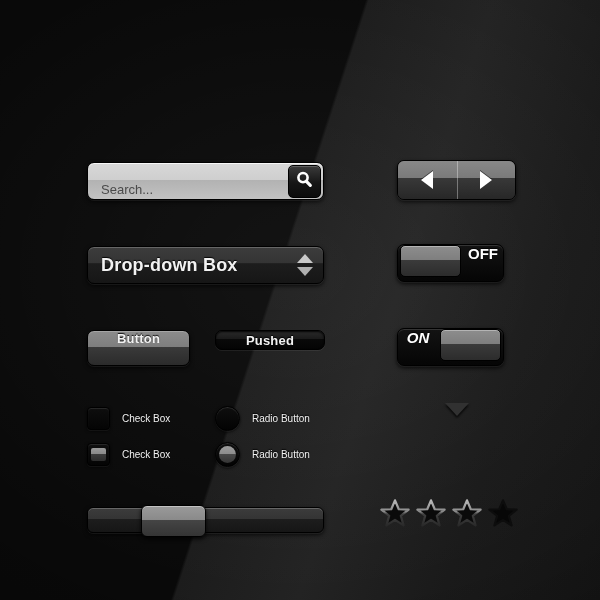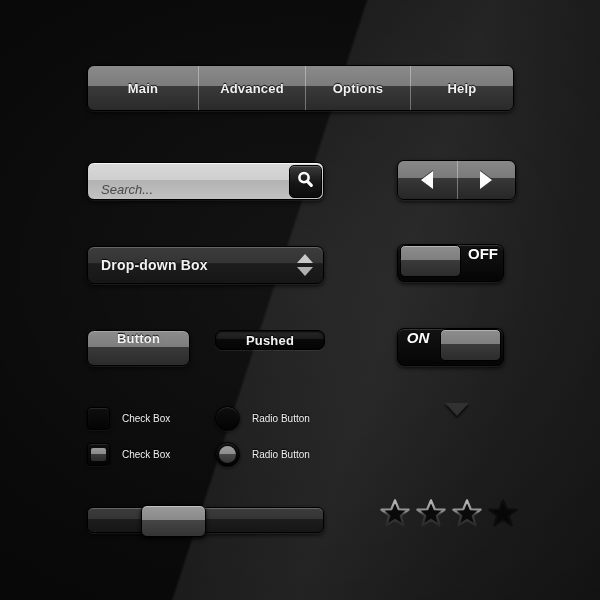--- a/index.html
+++ b/index.html
@@ -105,21 +105,20 @@
       0 2px 4px rgba(0,0,0,0.7);
     display: flex; align-items: center;
   }
   #search-input {
     flex: 1 1 auto;
     border: 0; outline: 0; background: transparent;
     font-family: "Liberation Sans", sans-serif;
     font-size: 13px; color: #3b3b3b;
     padding: 16px 10px 0 13px;
     height: 100%;
-    font-style: italic;
   }
   #search-input::placeholder { color: #4a4a4a; }
   #search-button {
     width: 33px; height: 33px; margin-right: 2px;
     border-radius: 5px;
     background: linear-gradient(to bottom, #3a3a3a 0%, #161616 55%, #0c0c0c 100%);
     border: 1px solid #000;
     box-shadow: inset 0 1px 0 rgba(255,255,255,0.2);
     display: flex; align-items: center; justify-content: center;
     flex: 0 0 auto;
@@ -157,21 +156,21 @@
   }
 
   
   #dropdown {
     position: absolute; left: 87px; top: 246px;
     width: 237px; height: 38px;
     border-radius: 7px;
     display: flex; align-items: center;
     padding: 0 10px 0 13px;
   }
-  #dropdown .label-text { font-size: 14px; flex: 1 1 auto; }
+  #dropdown .label-text { font-size: 18px; flex: 1 1 auto; }
   #dd-stepper {
     display: flex; flex-direction: column;
     align-items: center; gap: 4px;
     flex: 0 0 auto;
   }
   .step-up {
     width: 0; height: 0;
     border-left: 8px solid transparent;
     border-right: 8px solid transparent;
     border-bottom: 9px solid #c9c9c9;
@@ -329,34 +328,20 @@
 </style>
 </head>
 <body>
 
 <div id="stage">
   <div id="bg-diagonal"></div>
   <div id="bg-vignette"></div>
 
   <div id="content">
 
-    <div id="tabbar" class="bevel">
-      <div class="tab tab-w-main">
-        <span class="label-text">Main</span>
-      </div>
-      <div class="tab tab-w-advanced">
-        <span class="label-text">Advanced</span>
-      </div>
-      <div class="tab tab-w-options">
-        <span class="label-text">Options</span>
-      </div>
-      <div class="tab tab-w-help">
-        <span class="label-text">Help</span>
-      </div>
-    </div>
 
     <div id="searchbar">
       <input id="search-input" type="text" placeholder="Search..." style="">
       <div id="search-button">
         <span>
           <svg width="19" height="19" viewBox="0 0 19 19" aria-hidden="true">
             <circle cx="8" cy="7.6" r="4.6" fill="none" stroke="#ffffff" stroke-width="2.6"></circle>
             <line x1="11.4" y1="11.3" x2="15.3" y2="15.3" stroke="#ffffff" stroke-width="3.2" stroke-linecap="round"></line>
           </svg>
         </span>

